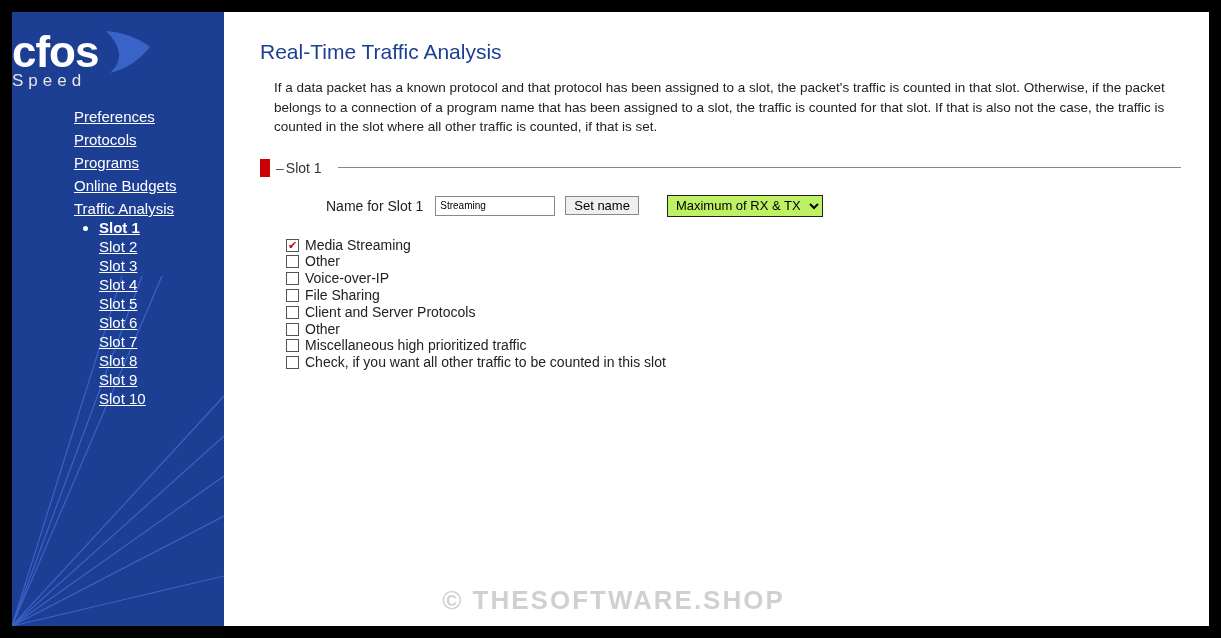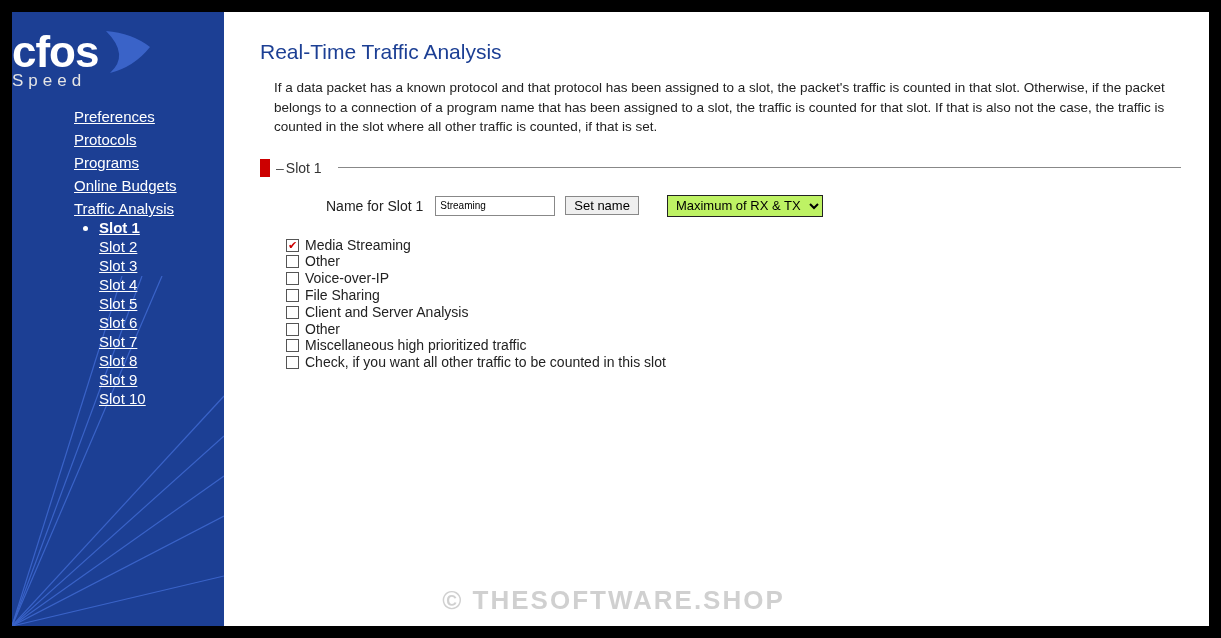--- a/index.html
+++ b/index.html
@@ -261,21 +261,21 @@
       <li>
           <span class="chk"></span>
           <span>Voice-over-IP</span>
         </li>
       <li>
           <span class="chk"></span>
           <span>File Sharing</span>
         </li>
       <li>
           <span class="chk"></span>
-          <span>Client and Server Analysis</span>
+          <span>Client and Server Protocols</span>
         </li>
       <li>
           <span class="chk"></span>
           <span>Other</span>
         </li>
       <li>
           <span class="chk"></span>
           <span>Miscellaneous high prioritized traffic</span>
         </li>
       <li>

